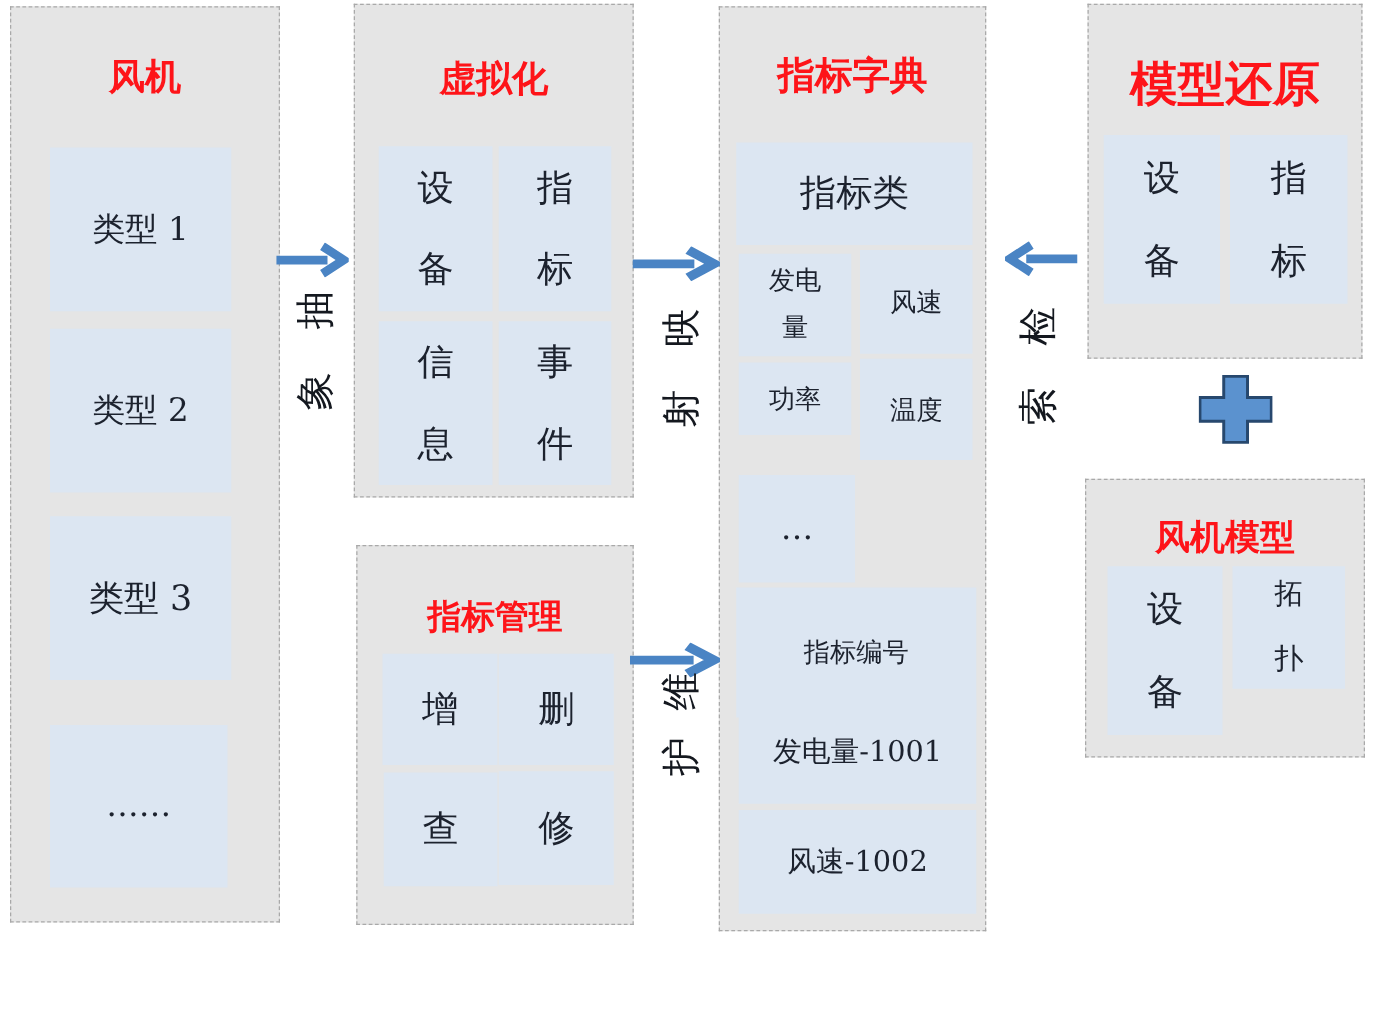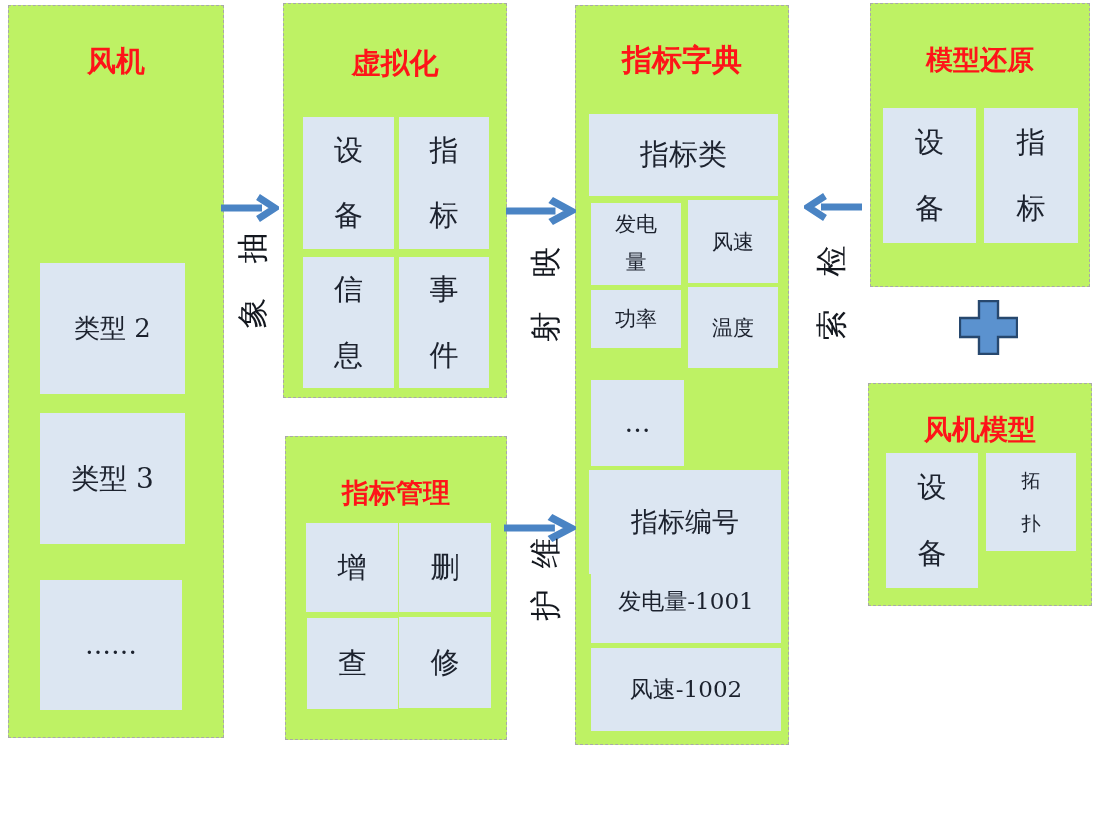--- a/index.html
+++ b/index.html
@@ -1,20 +1,20 @@
 <!DOCTYPE html>
 <html><head>
 <meta charset="utf-8">
 <style>
   * { margin:0; padding:0; box-sizing:border-box; }
   html,body { background:#ffffff; }
   body { font-family:"DejaVu Serif","Liberation Serif",serif; color:#1c222e; }
   #stage { position:relative; width:1100px; height:821px; background:#ffffff; overflow:hidden; }
 
-  .panel { position:absolute; border:1px dashed #a9a9a9; background:#bef264; }
+  .panel { position:absolute; border:1px dashed #a9a9a9; background:#e5e5e5; }
   .ptitle { position:absolute; left:0; right:0; text-align:center; color:#fe1419;
             font-weight:bold; font-family:"DejaVu Serif","Liberation Serif",serif; }
 
   .box { position:absolute; background:#dce6f2; display:flex; align-items:center;
          justify-content:center; text-align:center; }
   .box > span { display:block; }
   .box.stack > span { width:1.15em; line-height:2.25em; word-break:break-all; margin:0 auto; }
   .box.wrap2 > span { width:2.35em; line-height:1.8em; word-break:break-all; margin:0 auto; }
 
   .arrow { position:absolute; color:#4a84c4; }
@@ -29,20 +29,23 @@
   .caption { position:absolute; left:0; width:1100px; text-align:center; color:#111111;
              font-size:24px; font-family:"DejaVu Serif","Liberation Serif",serif; }
 </style>
 </head>
 <body>
 
 <div id="stage">
 
   <section class="panel" style="left:8px;top:5px;width:216px;height:733px">
     <h2 class="ptitle" style="top:36px;font-size:29px">风机</h2>
+    <div class="box" style="left:31px;top:112px;width:145px;height:131px;font-size:26px">
+        <span>类型 1</span>
+      </div>
     <div class="box" style="left:31px;top:257px;width:145px;height:131px;font-size:26px">
         <span>类型 2</span>
       </div>
     <div class="box" style="left:31px;top:407px;width:145px;height:131px;font-size:28px">
         <span>类型 3</span>
       </div>
     <div class="box" style="left:31px;top:574px;width:142px;height:130px;font-size:26px">
         <span>……</span>
       </div>
   </section>
@@ -92,53 +95,53 @@
       </div>
     <div class="box" style="left:15px;top:284px;width:90px;height:58px;font-size:21px">
         <span>功率</span>
       </div>
     <div class="box" style="left:112px;top:281px;width:90px;height:81px;font-size:21px">
         <span>温度</span>
       </div>
     <div class="box" style="left:15px;top:374px;width:93px;height:86px;font-size:26px">
         <span>…</span>
       </div>
-    <div class="box" style="left:13px;top:464px;width:192px;height:104px;font-size:27px">
+    <div class="box" style="left:13px;top:464px;width:192px;height:104px;font-size:21px">
         <span>指标编号</span>
       </div>
     <div class="box" style="left:15px;top:554px;width:190px;height:83px;font-size:23px">
         <span>发电量-1001</span>
       </div>
     <div class="box" style="left:15px;top:642px;width:190px;height:83px;font-size:23px">
         <span>风速-1002</span>
       </div>
   </section>
 
   <section class="panel" style="left:870px;top:3px;width:220px;height:284px">
-    <h2 class="ptitle" style="top:38px;font-size:27px">模型还原</h2>
+    <h2 class="ptitle" style="top:38px;font-size:38px">模型还原</h2>
     <div class="box stack" style="left:12px;top:104px;width:93px;height:135px;font-size:29px">
         <span>设备</span>
       </div>
     <div class="box stack" style="left:113px;top:104px;width:94px;height:135px;font-size:29px">
         <span>指标</span>
       </div>
   </section>
 
   <div class="plus" style="left:959px;top:300px;width:59px;height:55px">
     <svg width="100%" height="100%" viewBox="0 0 62 58" preserveAspectRatio="none">
       <polygon points="21,1 41,1 41,19 61,19 61,39 41,39 41,57 21,57 21,39 1,39 1,19 21,19" fill="#5b92cf" stroke="#27486e" stroke-width="2.5" stroke-linejoin="miter"></polygon>
     </svg>
   </div>
 
   <section class="panel" style="left:868px;top:383px;width:224px;height:223px">
     <h2 class="ptitle" style="top:27px;font-size:28px">风机模型</h2>
     <div class="box stack" style="left:17px;top:69px;width:92px;height:135px;font-size:29px">
         <span>设备</span>
       </div>
-    <div class="box stack" style="left:117px;top:69px;width:90px;height:98px;font-size:19px">
+    <div class="box stack" style="left:117px;top:69px;width:90px;height:98px;font-size:23px">
         <span>拓扑</span>
       </div>
   </section>
 
   <div class="arrow" style="left:221px;top:194px;width:58px;height:28px">
     <svg viewBox="0 0 58 28" preserveAspectRatio="none">
       <line x1="0" y1="14" x2="41" y2="14" stroke="currentColor" stroke-width="7"></line>
       <path d="M37 3 L54 14 L37 25" fill="none" stroke="currentColor" stroke-width="7"></path>
     </svg>
   </div>

